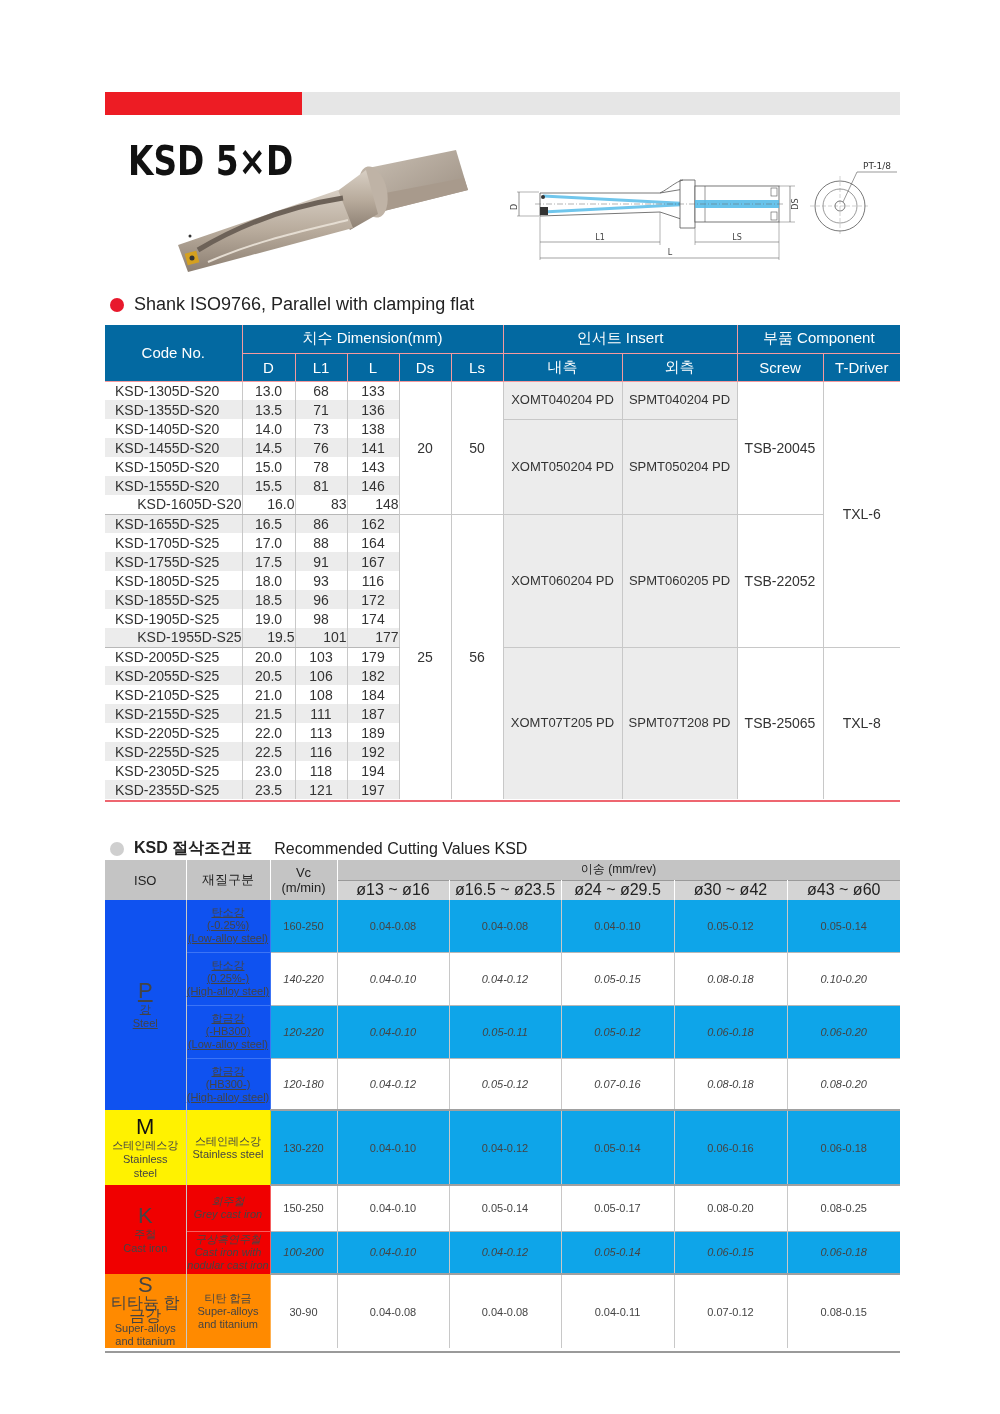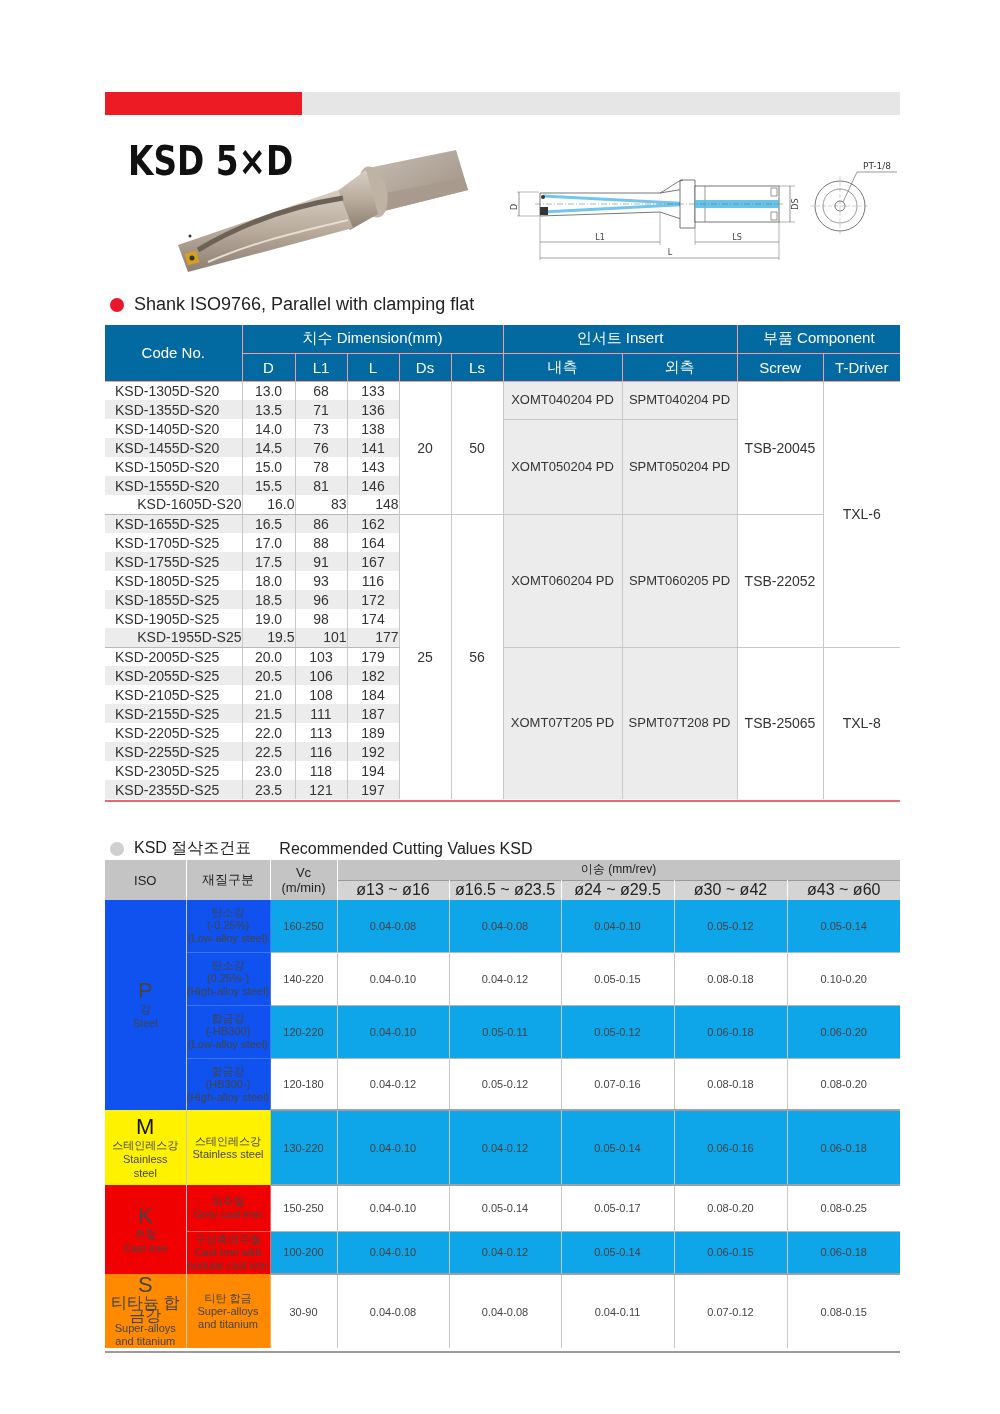--- a/index.html
+++ b/index.html
@@ -13,21 +13,21 @@
 
   .product { position: absolute; left: 178px; top: 150px; width: 290px; height: 125px; }
   .drawing { position: absolute; left: 505px; top: 150px; width: 400px; height: 120px; }
 
   .section-head { position: absolute; left: 110px; font-size: 17px; color: #222; display: flex; align-items: center; font-family: "Liberation Sans", sans-serif; }
   .section-head .dot { width: 14px; height: 14px; border-radius: 50%; margin-right: 10px; display: inline-block; }
   .sh1 { top: 294px; font-size: 18px; }
   .sh1 .dot { background: #e8192c; }
   .sh2 { top: 838px; font-size: 16px; }
   .sh2 .dot { background: #cfcfcf; }
-  .sh2 .kor { margin-right: 28px; font-weight: normal; }
+  .sh2 .kor { margin-right: 22px; font-weight: bold; }
 
   
   table { border-collapse: collapse; table-layout: fixed; position: absolute; }
   .t1 { left: 105px; top: 325px; width: 795px; font-family: "Liberation Sans", sans-serif; }
   .t1 th { background: #0369a1; color: #fff; font-weight: normal; font-size: 15px; border-right: 1px solid #f59a9e; border-bottom: 1px solid #f59a9e; height: 28px; padding: 0; }
   .t1 th:last-child { border-right: none; }
   .t1 td { font-size: 14px; color: #333; text-align: center; height: 19px; padding: 0; border-right: 1px solid #c8c8c8; line-height: 18px; }
   .t1 td.code { text-align: left; padding-left: 10px; }
   .t1 tr.alt td.z { background: #ececec; }
   .t1 td.merge { background: #ffffff; }
@@ -39,31 +39,31 @@
 
   
   .t2 { left: 105px; top: 860px; width: 795px; font-family: "Liberation Sans", sans-serif; }
   .t2 th { background: #c4c4c4; color: #222; font-weight: normal; font-size: 12px; border-right: 1px solid #ffffff; padding: 0; height: 20px; }
   .t2 th.sub { background: #d4d4d4; border-top: 1px solid #9a9a9a; font-size: 16px; }
   .t2 th.big { font-size: 13px; }
   .t2 td { font-size: 11px; color: #444; text-align: center; padding: 0; border-right: 1px solid #c8c8c8; }
   .t2 td.last { border-right: none; }
   .t2 tr.g td.v { background: #0ea5e9; }
   .t2 tr.w td.v { background: #ffffff; }
-  .t2 tr.sep td.v { border-top: 1px solid #b8b8b8; }
+  .t2 tr.sep td.v { border-top: 1px solid #b8b8b8; font-style: italic; }
   .t2 tr.septhick td.v { border-top: 2px solid #a0a0a0; }
   .iso { color: #fff; text-align: center; font-size: 12px; line-height: 14px; }
   .iso .letter { font-size: 22px; line-height: 22px; display: block; }
   .mat { font-size: 10px; line-height: 13px; }
-  .p-iso, .p-mat { background: #0f52f0; color: #e6ecff; }
+  .p-iso, .p-mat { background: #0f52f0; color: #e6ecff; text-decoration: underline; }
   .p-mat { border-bottom: 1px solid #3c74f5; border-right: 1px solid #3c74f5 !important; }
   .m-iso, .m-mat { background: #fff200; color: #222; }
   .m-mat { color: #333; border-right: 1px solid #e0d200 !important; }
   .k-iso, .k-mat { background: #f00000; color: #ffd6d6; }
-  .k-mat { border-bottom: 1px solid #f56060; border-right: 1px solid #f56060 !important; }
+  .k-mat { border-bottom: 1px solid #f56060; border-right: 1px solid #f56060 !important; font-style: italic; }
   .s-iso, .s-mat { background: #ff8a00; color: #fff2dd; }
   .s-mat { border-right: 1px solid #ffb050 !important; }
   .m-iso .letter { color: #111; }
   .t2-bottom { position: absolute; left: 105px; top: 1351px; width: 795px; height: 2px; background: #9a9a9a; }
 </style>
 </head>
 <body>
 
 <div class="topbar">
   <div class="red"></div>

